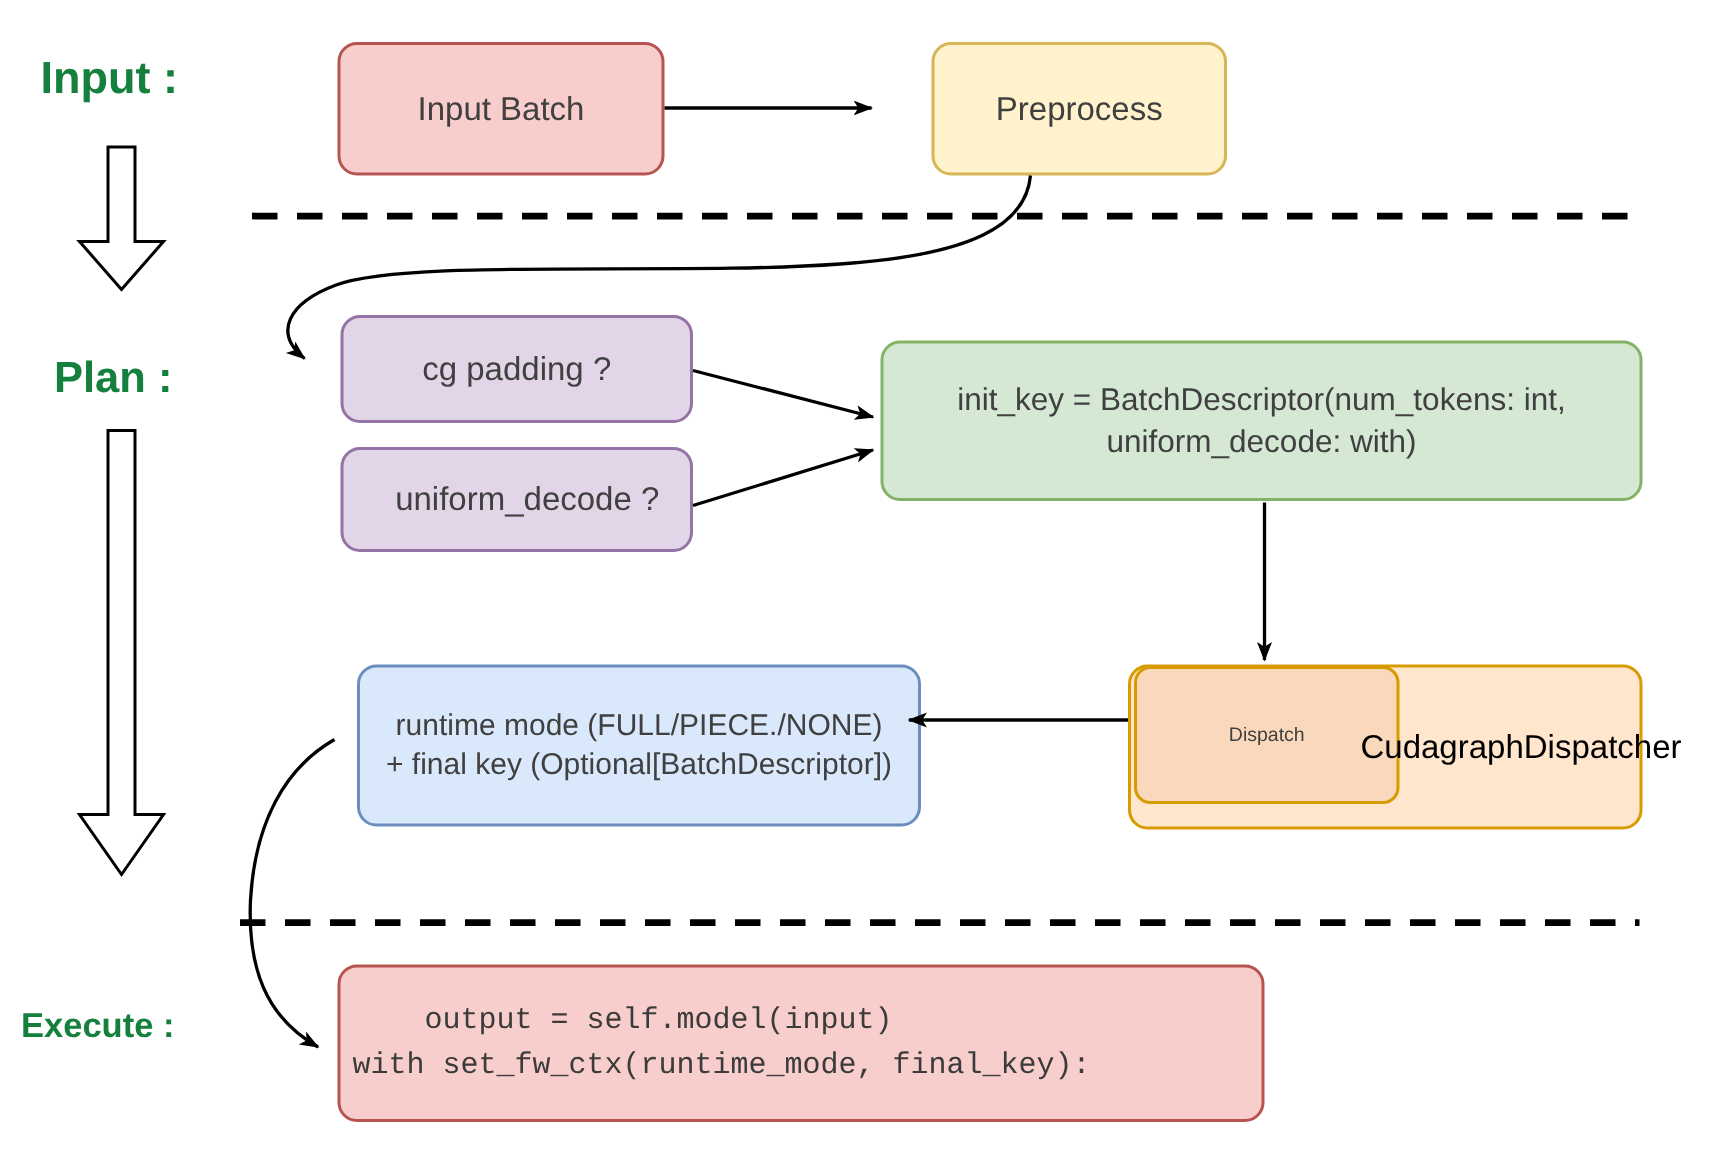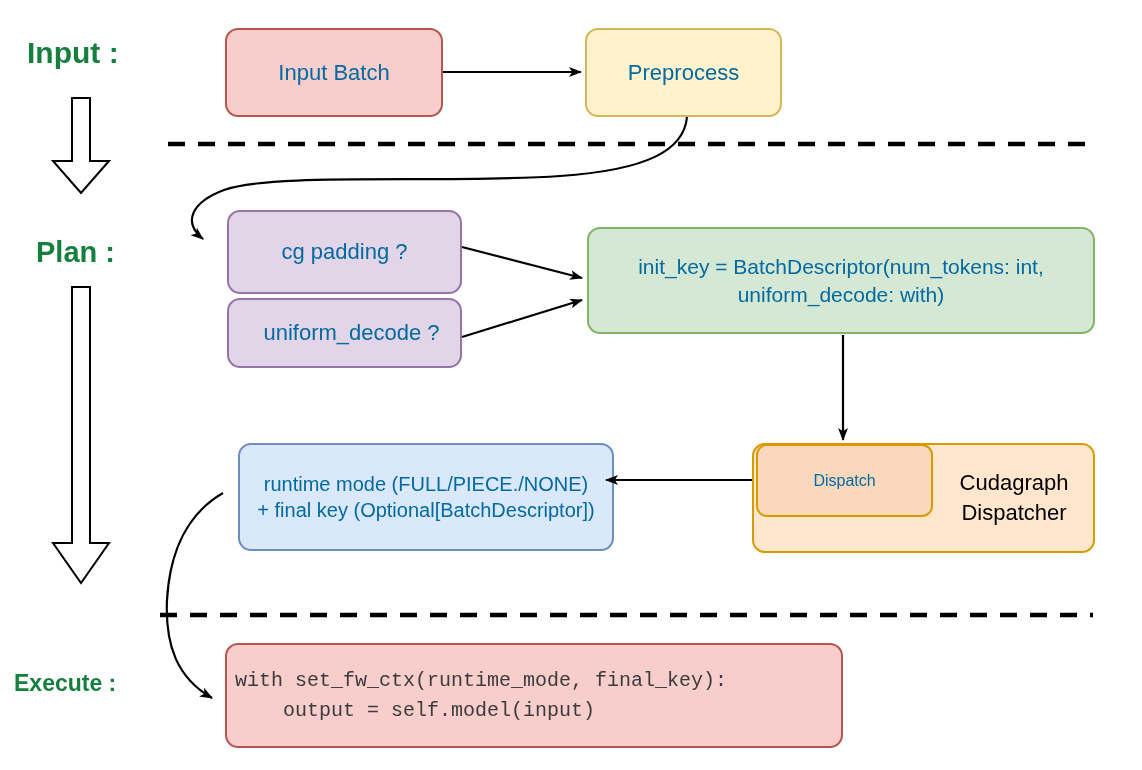--- a/index.html
+++ b/index.html
@@ -20,26 +20,26 @@
   .box{
     position:absolute;
     box-sizing:border-box;
     border:2px solid #000;
     border-radius:13px;
     display:flex;
     flex-direction:column;
     align-items:center;
     justify-content:center;
     text-align:center;
-    color:#0369a1;
+    color:#404040;
     line-height:1.32;
   }
   .box div{white-space:nowrap;}
   .red   {background:#F8CECC;border-color:#B85450;}
-  .yellow{background:#FFF2CC;border-color:#D6B656;}
+  .yellow{background:#FFF2CC;border-color:#D6B656;margin-left:36px;}
   .purple{background:#E1D5E7;border-color:#9673A6;}
   .green {background:#D5E8D4;border-color:#82B366;}
   .blue  {background:#DAE8FC;border-color:#6C8EBF;}
   .orange{background:#FFE6CC;border-color:#D79B00;}
   .peach {background:#FAD8BC;border-color:#D79B00;}
   .code-box{
     align-items:flex-start;
     justify-content:center;
     text-align:left;
     padding-left:8px;
@@ -66,50 +66,50 @@
   <div class="stage-label" style="left:14px;top:670px;font-size:23px;">Execute :</div>
 
   <div class="box red" style="left:225px;top:28px;width:218px;height:89px;font-size:22px;">
     <div>Input Batch</div>
   </div>
 
   <div class="box yellow" style="left:585px;top:28px;width:197px;height:89px;font-size:22px;">
     <div>Preprocess</div>
   </div>
 
-  <div class="box purple" style="left:227px;top:210px;width:235px;height:84px;font-size:22px;">
+  <div class="box purple" style="left:227px;top:210px;width:235px;height:72px;font-size:22px;">
     <div>cg padding ?</div>
   </div>
 
   <div class="box purple" style="left:227px;top:298px;width:235px;height:70px;font-size:22px;padding-left:14px;">
     <div>uniform_decode ?</div>
   </div>
 
   <div class="box green" style="left:587px;top:227px;width:508px;height:107px;font-size:21px;">
     <div>init_key = BatchDescriptor(num_tokens: int,</div>
     <div>uniform_decode: with)</div>
   </div>
 
   <div class="box orange" style="left:752px;top:443px;width:343px;height:110px;font-size:22px;"></div>
-  <div class="box peach" style="left:756px;top:444px;width:177px;height:73px;font-size:16px;border-radius:11px;">
+  <div class="box peach" style="left:756px;top:444px;width:177px;height:92px;font-size:13px;border-radius:11px;">
     <div>Dispatch</div>
   </div>
-  <div style="position:absolute;left:933px;top:443px;width:162px;height:110px;display:flex;flex-direction:column;align-items:center;justify-content:center;font-size:22px;line-height:1.35;color:#000;text-align:center;">
+  <div style="position:absolute;left:933px;top:443px;width:162px;height:110px;display:flex;flex-direction:row;align-items:center;justify-content:center;font-size:22px;line-height:1.35;color:#000;text-align:center;">
     <div>Cudagraph</div>
     <div>Dispatcher</div>
   </div>
 
   <div class="box blue" style="left:238px;top:443px;width:376px;height:108px;font-size:20px;">
     <div>runtime mode (FULL/PIECE./NONE)</div>
     <div>+ final key (Optional[BatchDescriptor])</div>
   </div>
 
   <div class="box red code-box" style="left:225px;top:643px;width:618px;height:105px;">
+    <div>    output = self.model(input)</div>
     <div>with set_fw_ctx(runtime_mode, final_key):</div>
-    <div>    output = self.model(input)</div>
   </div>
 
   <svg id="overlay" viewBox="0 0 1142 770" xmlns="http://www.w3.org/2000/svg">
     <defs>
       <marker id="arrow" markerWidth="14" markerHeight="11" refX="12" refY="5" orient="auto" markerUnits="userSpaceOnUse">
         <path d="M 0 0 L 13 5 L 0 10 L 3.2 5 Z" fill="#000"></path>
       </marker>
     </defs>
 
     <line x1="168" y1="144" x2="1093" y2="144" stroke="#000" stroke-width="4.5" stroke-dasharray="17 13"></line>

